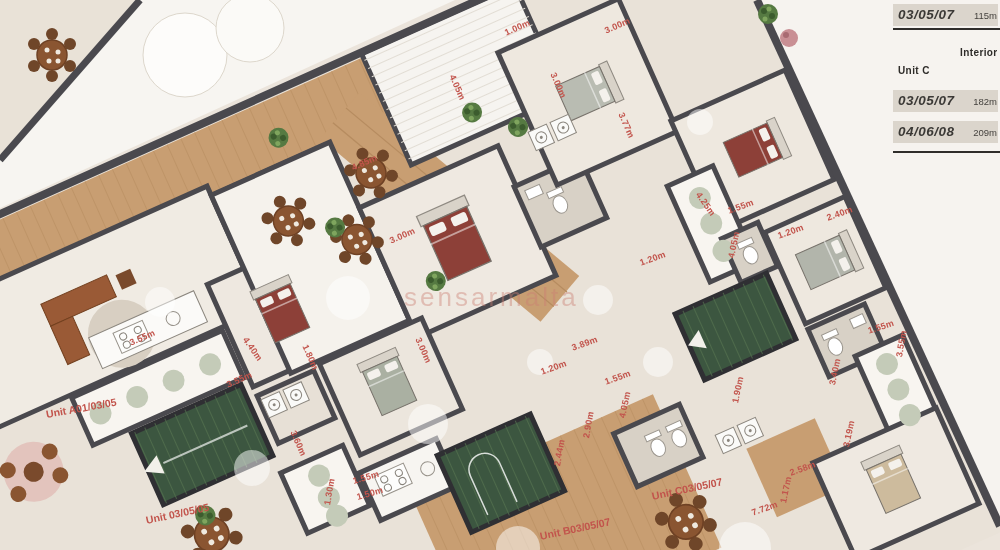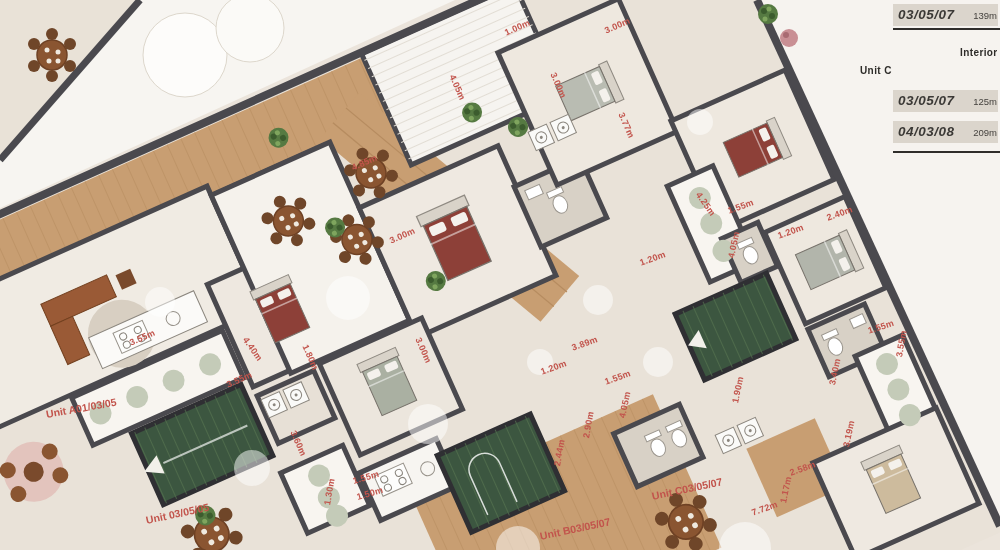--- a/index.html
+++ b/index.html
@@ -266,20 +266,21 @@
     <polygon points="757,0 1000,0 1000,526" fill="#f6f3ef"></polygon>
     <line x1="757" y1="0" x2="1000" y2="526" stroke="#4a494e" stroke-width="8"></line>
     <use href="#plant" x="768" y="14"></use>
     <g transform="translate(789,38)">
           <circle r="9" fill="#c98f94"></circle>
           <circle cx="-3" cy="-3" r="3" fill="#a96b72"></circle>
         </g>
   </g>
 </svg>
 
+  <div class="wm">sensarmalta</div>
 
   <div class="unitlbl" style="left:46px;top:408px;--r:-10deg">Unit A01/03/05</div>
   <div class="unitlbl" style="left:540px;top:530px;--r:-12deg">Unit B03/05/07</div>
   <div class="unitlbl" style="left:652px;top:490px;--r:-12deg">Unit C03/05/07</div>
   <div class="unitlbl" style="left:146px;top:514px;--r:-12deg">Unit 03/05/05</div>
 
   <i class="dim" style="left:505px;top:28px;--r:-24deg">1.00m</i>
   <i class="dim" style="left:605px;top:26px;--r:-24deg">3.00m</i>
   <i class="dim" style="left:452px;top:70px;--r:66deg">4.05m</i>
   <i class="dim" style="left:553px;top:68px;--r:66deg">3.00m</i>
@@ -312,31 +313,31 @@
   <i class="dim" style="left:832px;top:380px;--r:-78deg">3.40m</i>
   <i class="dim" style="left:557px;top:461px;--r:-80deg">2.44m</i>
   <i class="dim" style="left:357px;top:492px;--r:-16deg">1.50m</i>
   <i class="dim" style="left:327px;top:500px;--r:-80deg">1.30m</i>
   <i class="dim" style="left:586px;top:433px;--r:-80deg">2.90m</i>
   <i class="dim" style="left:353px;top:476px;--r:-16deg">1.55m</i>
 
   <div>
     <div class="sb-row" style="top:4px">
       <span class="sb-date">03/05/07</span>
-      <span class="sb-area">139m</span>
+      <span class="sb-area">115m</span>
     </div>
     <div class="sb-line" style="top:28px"></div>
 
-    <span class="sb-head" style="left:860px;top:65px">Unit C</span>
+    <span class="sb-head" style="left:898px;top:65px">Unit C</span>
     <span class="sb-head" style="left:960px;top:47px">Interior</span>
 
     <div class="sb-row" style="top:90px">
       <span class="sb-date">03/05/07</span>
-      <span class="sb-area">125m</span>
+      <span class="sb-area">182m</span>
     </div>
     <div class="sb-row" style="top:121px">
-      <span class="sb-date">04/03/08</span>
+      <span class="sb-date">04/06/08</span>
       <span class="sb-area">209m</span>
     </div>
     <div class="sb-line" style="top:151px"></div>
   </div>
 
 </div>
 
 </body></html>

